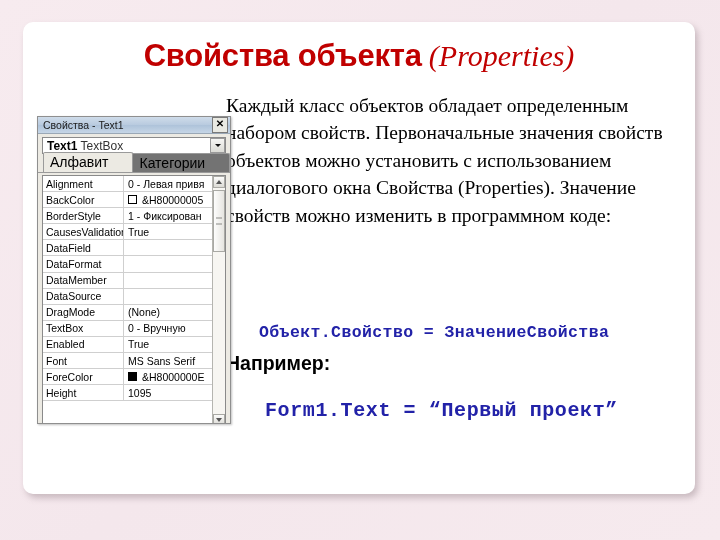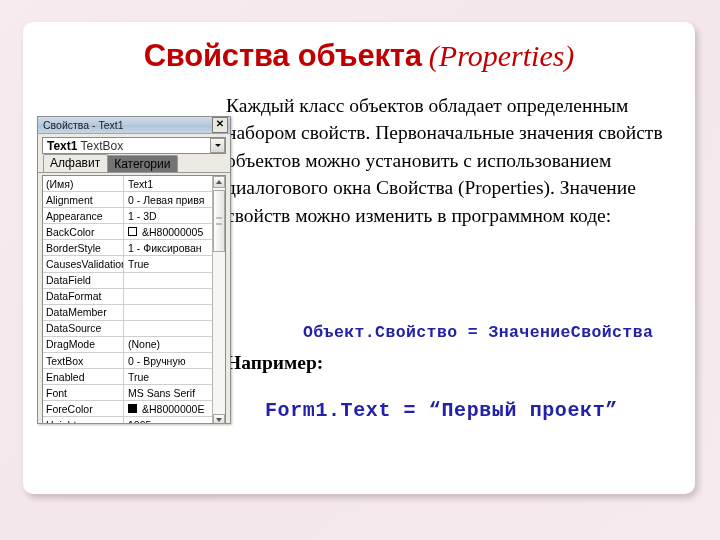--- a/index.html
+++ b/index.html
@@ -64,38 +64,37 @@
     width: 452px;
     font-family: "Liberation Serif", serif;
     font-size: 19.5px;
     line-height: 27.4px;
     color: #000000;
   }
   .example-label {
     position: absolute;
     left: 203px;
     top: 330px;
-    font-family: Liberation Serif, serif;
+    font-family: Liberation Sans, sans-serif;
     font-size: 19.5px;
     font-weight: bold;
     color: #000000;
   }
   .code-line {
     position: absolute;
     font-family: "Liberation Mono", monospace;
     font-weight: bold;
     color: #2222a8;
     white-space: nowrap;
   }
   .code-1 {
     left: 236px;
     top: 301px;
     font-size: 16.5px;
     letter-spacing: 0.4px;
-    margin-left: 44px;
   }
   .code-2 {
     left: 242px;
     top: 377px;
     font-size: 20px;
     letter-spacing: 0.6px;
   }
 
   
   .props-win {
@@ -178,22 +177,22 @@
   .props-tabs {
     display: flex;
     align-items: flex-end;
     height: 17px;
     padding-left: 5px;
     margin-top: 1px;
     border-bottom: 1px solid #9a9a9a;
     box-sizing: border-box;
   }
   .tab {
-    font-size: 12px;
-    padding: 1px 7px 1px 6px;
+    font-size: 14px;
+    padding: 1px 24px 1px 6px;
     color: #000;
     background: #eceae3;
     border: 1px solid #9a9a9a;
     border-bottom: none;
     border-radius: 2px 2px 0 0;
     margin-right: -1px;
     cursor: pointer;
     white-space: nowrap;
   }
   .tab.active {
@@ -335,35 +334,23 @@
     </div>
 
     <div class="props-tabs">
       <div class="tab active">Алфавит</div>
       <div class="tab inactive">Категории</div>
     </div>
 
     <div class="grid-wrap">
       <div class="grid" id="grid">
           <div class="row">
-            <div class="cell-name">(Имя)</div>
-            <div class="cell-val">
-              <span>Text1</span>
-            </div>
-          </div>
-          <div class="row">
             <div class="cell-name">Alignment</div>
             <div class="cell-val">
               <span>0 - Левая привя</span>
-            </div>
-          </div>
-          <div class="row">
-            <div class="cell-name">Appearance</div>
-            <div class="cell-val">
-              <span>1 - 3D</span>
             </div>
           </div>
           <div class="row">
             <div class="cell-name">BackColor</div>
             <div class="cell-val">
               <span class="swatch" style="background: rgb(255, 255, 255);"></span>
               <span>&amp;H80000005</span>
             </div>
           </div>
           <div class="row">

